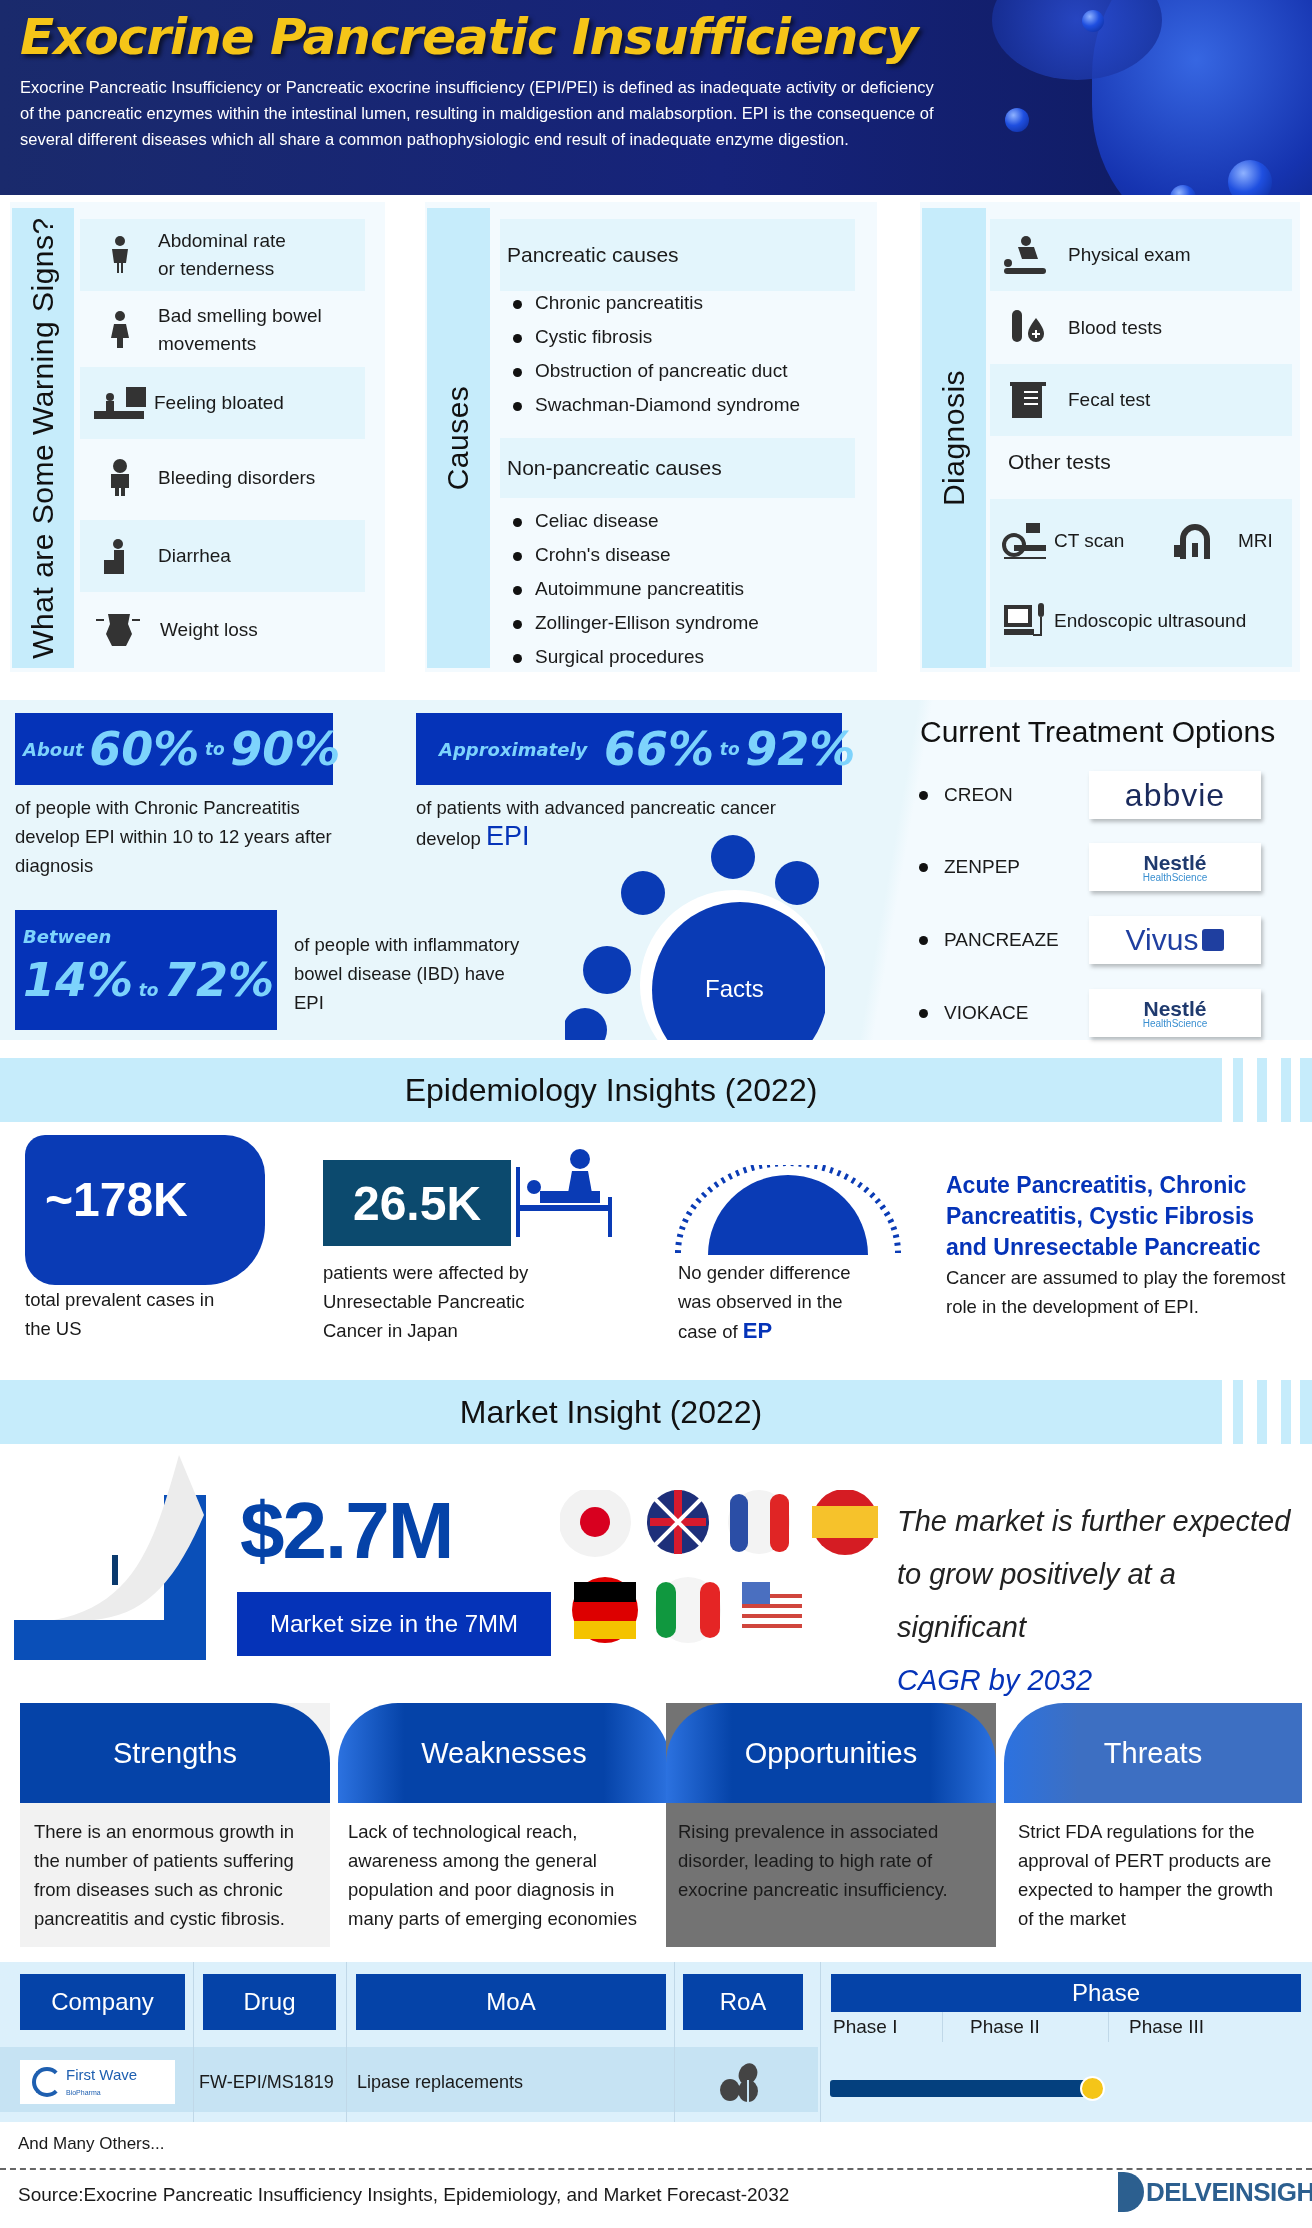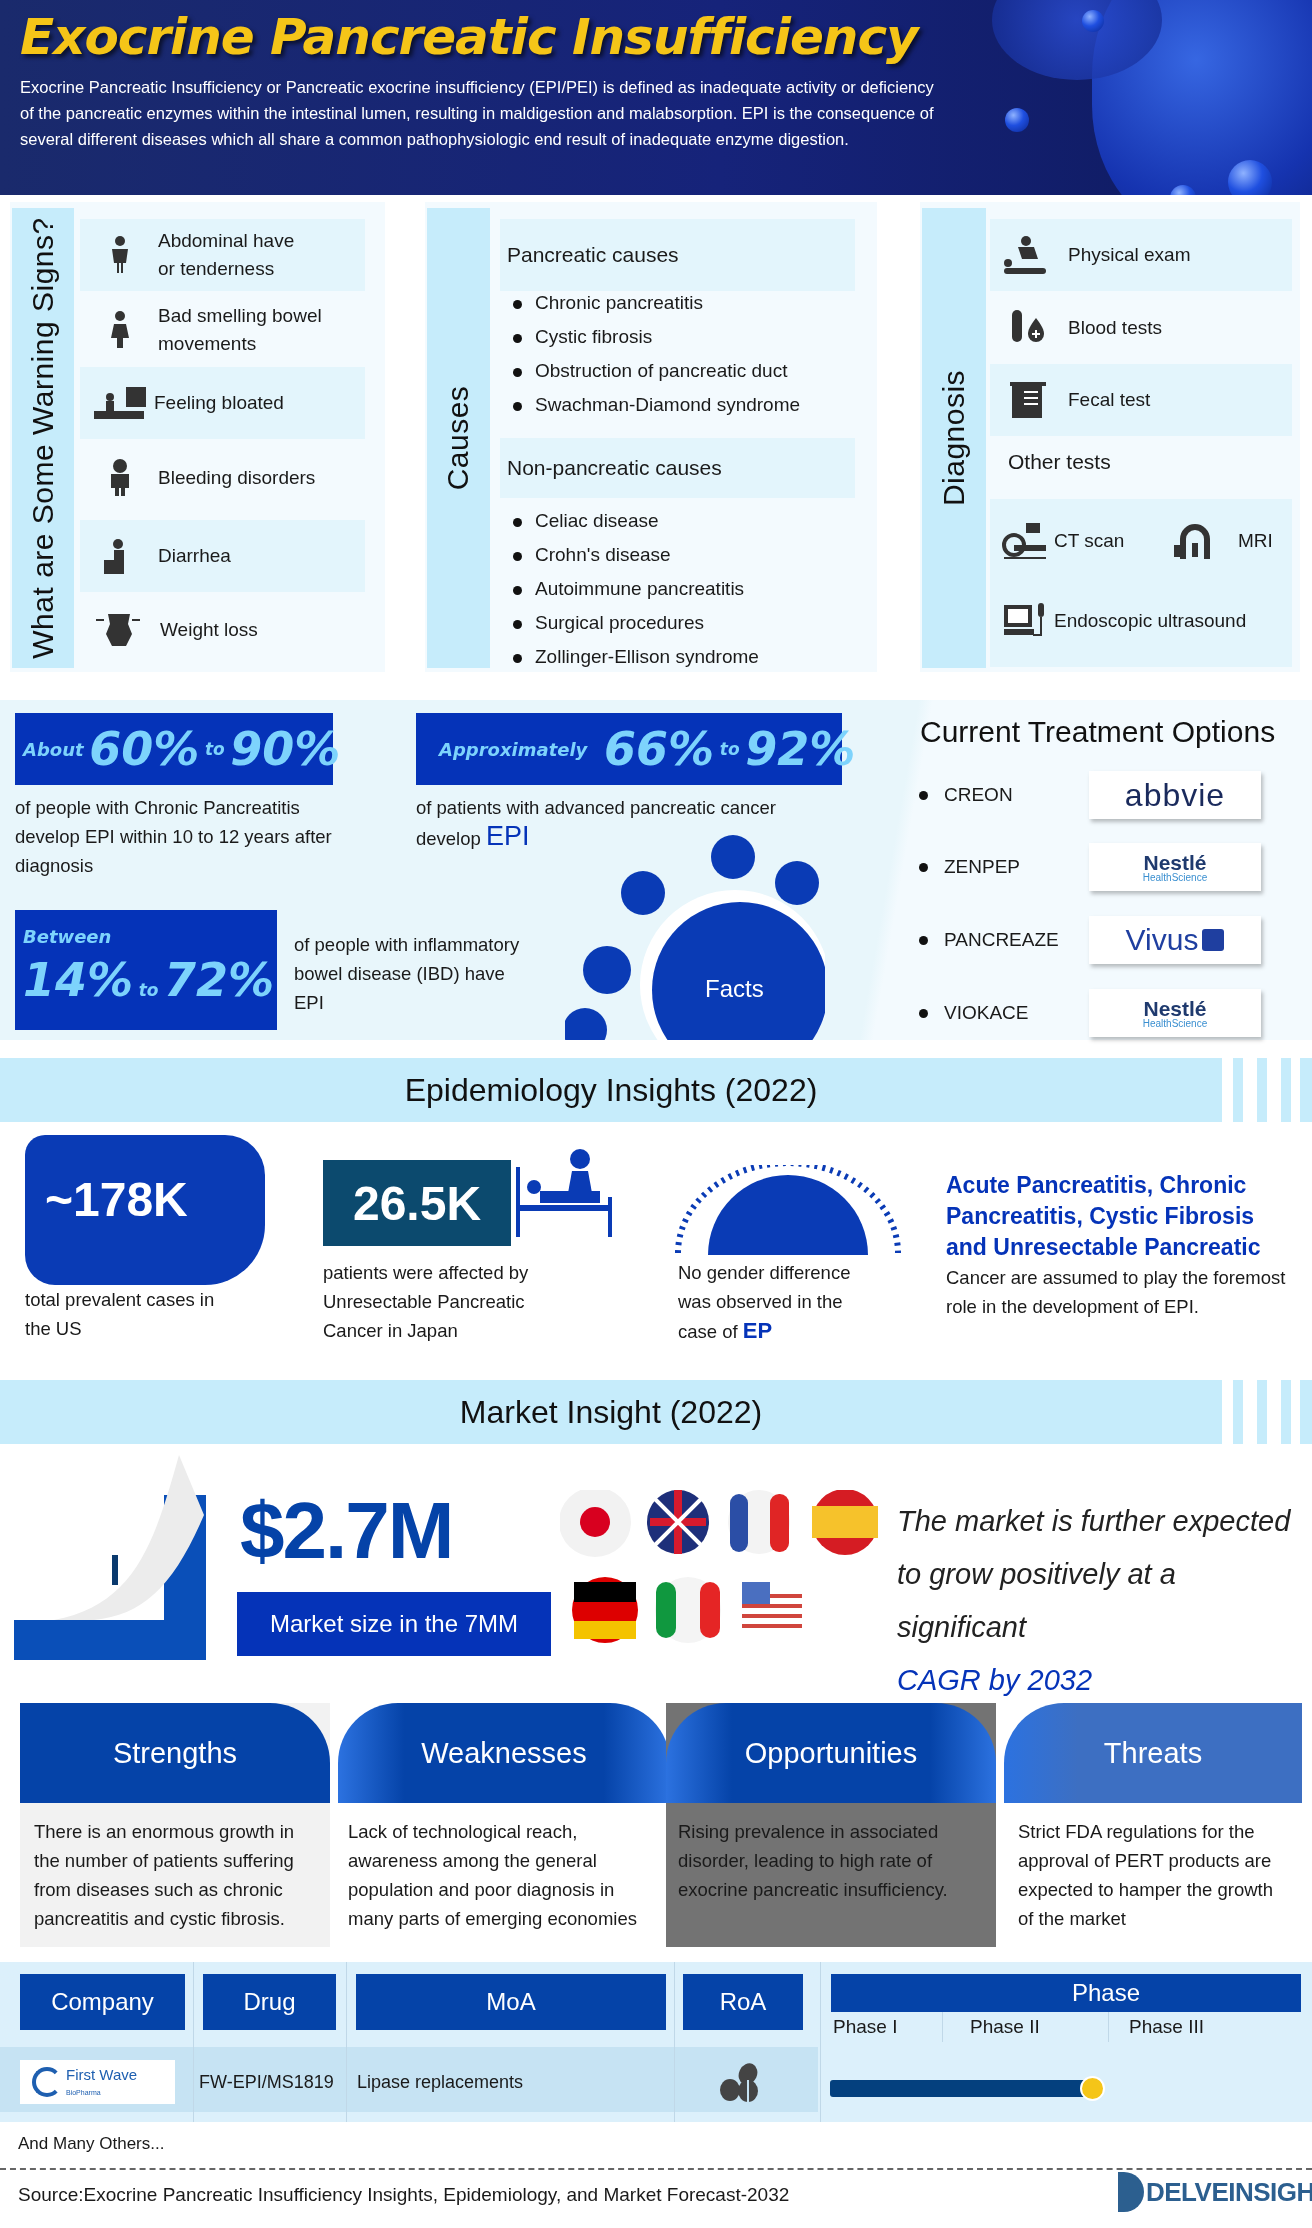--- a/index.html
+++ b/index.html
@@ -60,21 +60,21 @@
       <span>What are Some Warning Signs?</span>
     </div>
   <div class="abs row shade" style="left:70px;top:17px;width:285px;height:72px">
     <div class="ico" style="margin-left:20px">
         <svg viewBox="0 0 40 40">
           <circle cx="20" cy="6" r="5" fill="#333"></circle>
           <path d="M12 14h16l-2 14h-3v10h-2V28h-2v10h-2V28h-3z" fill="#333"></path>
         </svg>
       </div>
     <div style="margin-left:18px;line-height:28px">
-        <div>Abdominal have</div>
+        <div>Abdominal rate</div>
         <div>or tenderness</div>
       </div>
   </div>
   <div class="abs row" style="left:70px;top:92px;width:285px;height:72px">
     <div class="ico" style="margin-left:20px">
         <svg viewBox="0 0 40 40">
           <circle cx="20" cy="6" r="5" fill="#333"></circle>
           <path d="M14 14h12l3 14h-6v10h-6V28h-6z" fill="#333"></path>
         </svg>
       </div>
@@ -133,22 +133,22 @@
     <li>Chronic pancreatitis</li>
     <li>Cystic fibrosis</li>
     <li>Obstruction of pancreatic duct</li>
     <li>Swachman-Diamond syndrome</li>
   </ul>
   <div class="abs sub" style="left:75px;top:236px;width:355px;height:60px">Non-pancreatic causes</div>
   <ul class="abs bl" style="left:78px;top:302px;width:360px">
     <li>Celiac disease</li>
     <li>Crohn's disease</li>
     <li>Autoimmune pancreatitis</li>
+    <li>Zollinger-Ellison syndrome</li>
     <li>Surgical procedures</li>
-    <li>Zollinger-Ellison syndrome</li>
   </ul>
 </div>
 
 <div class="abs panel" style="left:920px;top:202px;width:380px;height:470px">
   <div class="abs vlabel" style="left:2px;top:6px;width:64px;height:460px">
       <span>Diagnosis</span>
     </div>
   <div class="abs row shade" style="left:70px;top:17px;width:302px;height:72px">
     <div class="ico" style="margin-left:12px;width:46px">
         <svg viewBox="0 0 46 40" style="width:46px">

